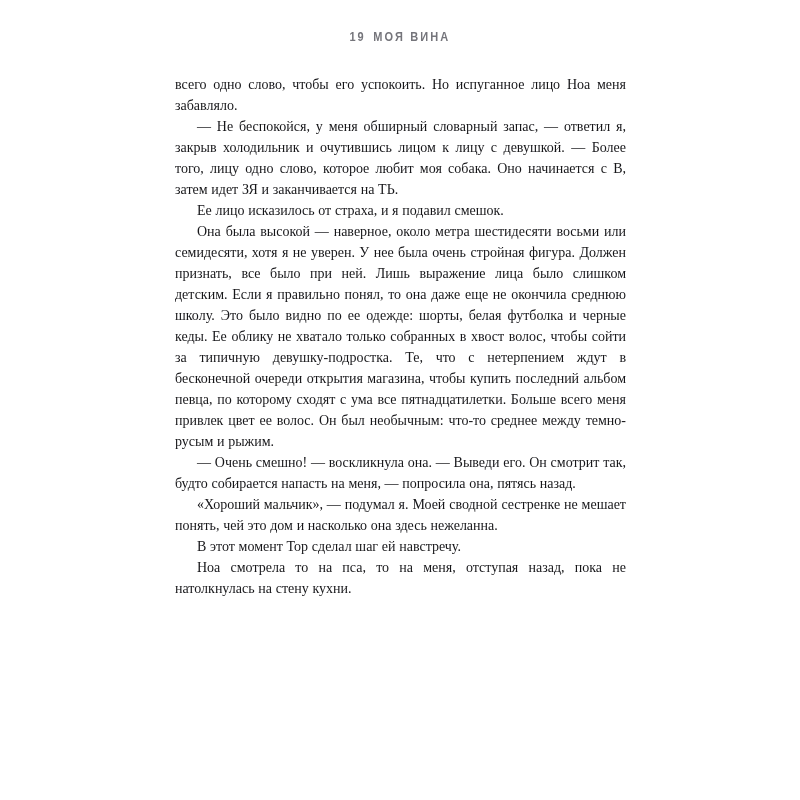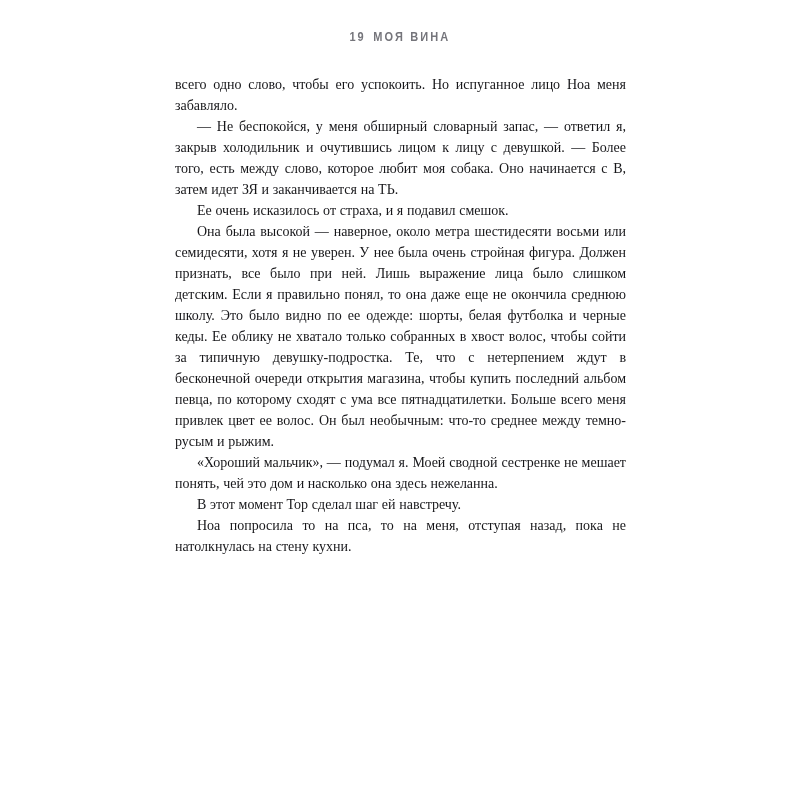--- a/index.html
+++ b/index.html
@@ -78,21 +78,22 @@
 <body style="background: rgb(255, 255, 255);">
 
 <div class="page">
 
   <div class="running-head" style="color: rgb(117, 117, 123);">
     <span class="rh-num">19</span><span class="rh-title">МОЯ ВИНА</span>
   </div>
 
   <div class="text-block" style="color: rgb(23, 23, 26);">
       <p class="no-indent">всего одно слово, чтобы его успокоить. Но испуганное лицо Ноа меня забавляло.</p>
-      <p>— Не беспокойся, у меня обширный словарный запас, — ответил я, закрыв холодильник и очутившись лицом к лицу с девушкой. — Более того, есть между слово, которое любит моя собака. Оно начинается с В, затем идет ЗЯ и заканчивается на ТЬ.</p>
-      <p>Ее очень исказилось от страха, и я подавил смешок.</p>
+      <p>— Не беспокойся, у меня обширный словарный запас, — ответил я, закрыв холодильник и очутившись лицом к лицу с девушкой. — Более того, лицу одно слово, которое любит моя собака. Оно начинается с В, затем идет ЗЯ и заканчивается на ТЬ.</p>
+      <p>Ее лицо исказилось от страха, и я подавил смешок.</p>
       <p>Она была высокой — наверное, около метра шестидесяти восьми или семидесяти, хотя я не уверен. У нее была очень стройная фигура. Должен признать, все было при ней. Лишь выражение лица было слишком детским. Если я правильно понял, то она даже еще не окончила среднюю школу. Это было видно по ее одежде: шорты, белая футболка и черные кеды. Ее облику не хватало только собранных в хвост волос, чтобы сойти за типичную девушку-подростка. Те, что с нетерпением ждут в бесконечной очереди открытия магазина, чтобы купить последний альбом певца, по которому сходят с ума все пятнадцатилетки. Больше всего меня привлек цвет ее волос. Он был необычным: что-то среднее между темно-русым и рыжим.</p>
+      <p>— Очень смешно! — воскликнула она. — Выведи его. Он смотрит так, будто собирается напасть на меня, — попросила она, пятясь назад.</p>
       <p>«Хороший мальчик», — подумал я. Моей сводной сестренке не мешает понять, чей это дом и насколько она здесь нежеланна.</p>
       <p>В этот момент Тор сделал шаг ей навстречу.</p>
-      <p>Ноа попросила то на пса, то на меня, отступая назад, пока не натолкнулась на стену кухни.</p>
+      <p>Ноа смотрела то на пса, то на меня, отступая назад, пока не натолкнулась на стену кухни.</p>
     </div>
 
 </div>
 
 </body></html>

